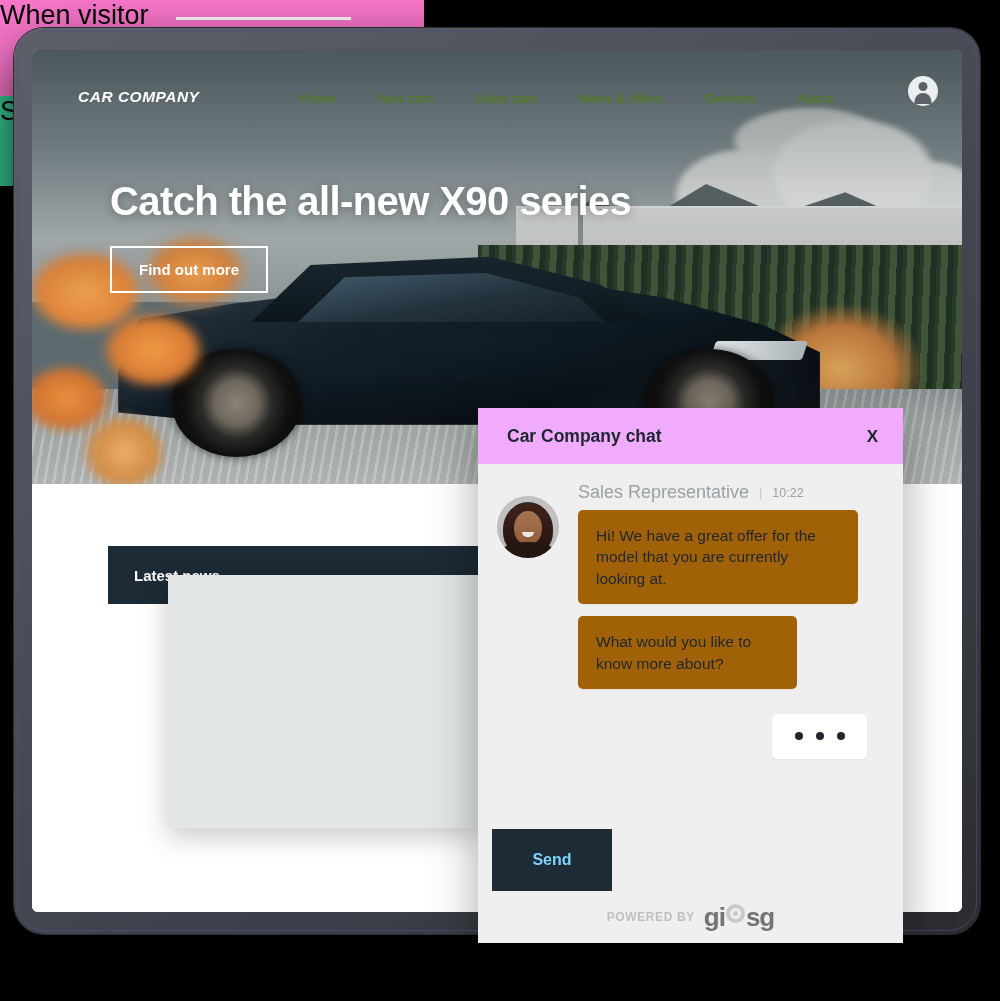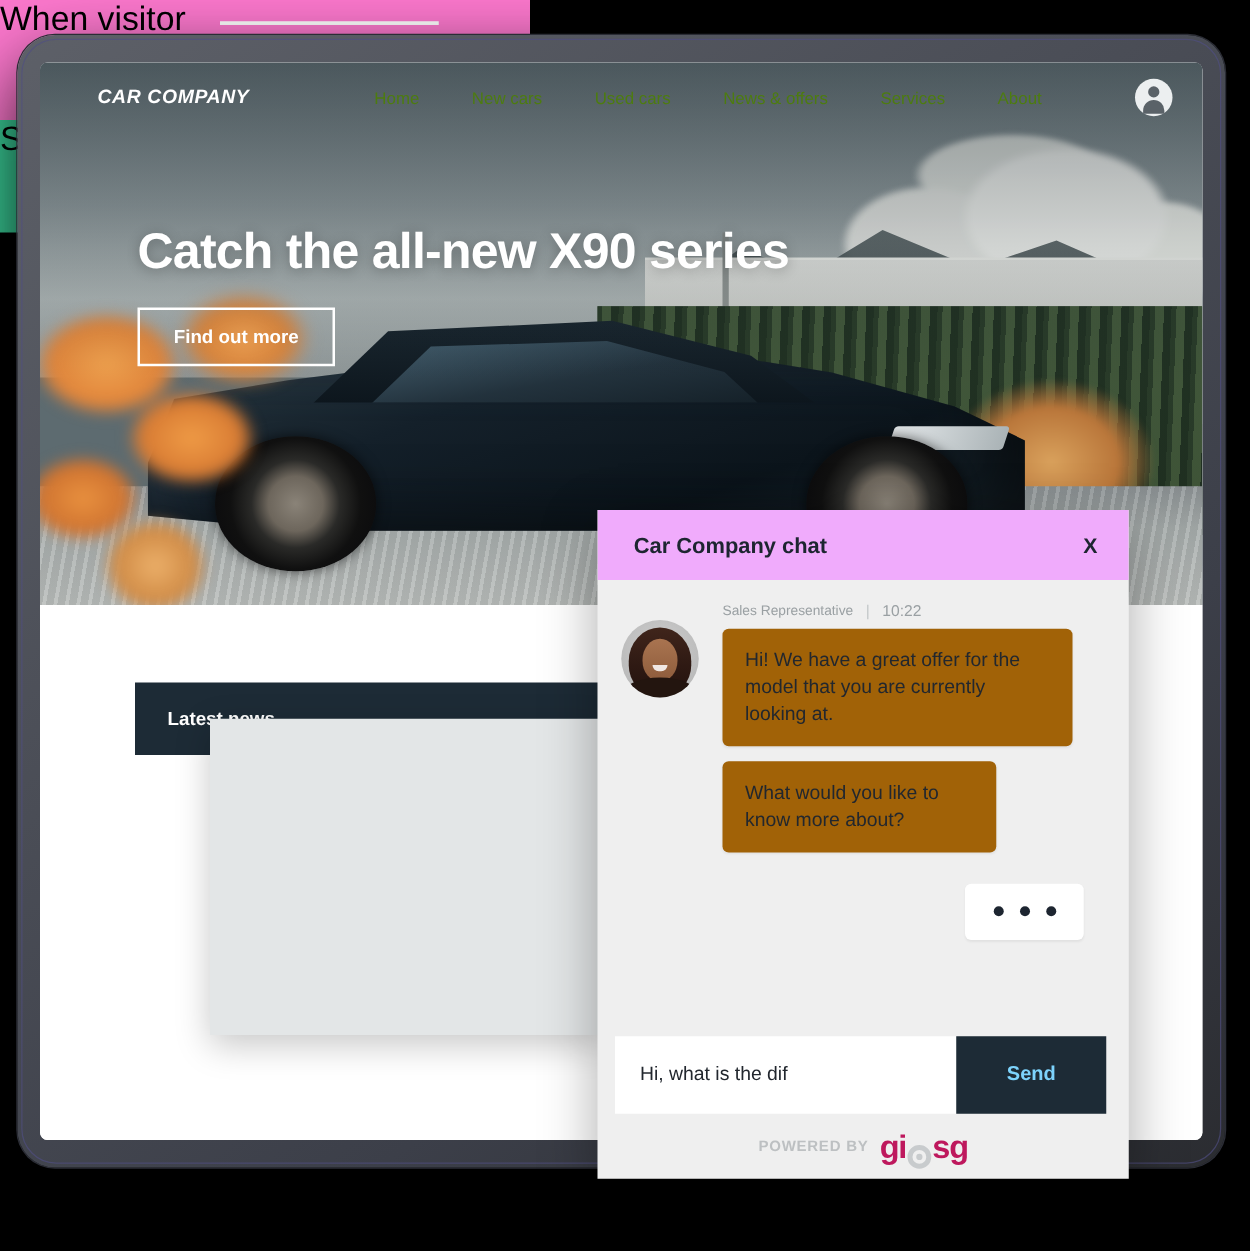--- a/index.html
+++ b/index.html
@@ -144,21 +144,21 @@
     filter: blur(6px);
   }
   .hero-scrim{
     position:absolute; inset:0;
     background: linear-gradient(180deg, rgba(20,30,36,.38) 0%, rgba(20,30,36,.12) 34%, rgba(0,0,0,0) 60%);
   }
 
   
   #navbar{
     position:absolute; left:0; top:0; width:100%; height:56px;
-    display:flex; align-items:center;
+    display:flex; align-items:flex-end;
     padding: 0 24px 0 46px;
     z-index: 5;
   }
   #brand{
     color:#fff; font-weight:bold; font-style:italic; font-size:15.5px;
     letter-spacing:.5px; white-space:nowrap;
   }
   #nav-links{ display:flex; gap:42px; margin-left:100px; }
   .nav-link{
     color:#4d7c0f; font-size:13.5px; white-space:nowrap; cursor:pointer;
@@ -238,21 +238,21 @@
   }
   #chat-title{ font-size:17.5px; font-weight:bold; color:#1d2530; }
   #chat-close{
     margin-left:auto; font-size:17px; font-weight:bold; color:#1d2530;
     cursor:pointer; line-height:1;
   }
   #chat-body{
     flex:1 1 auto; position:relative; padding:18px 22px 0 18px; overflow:hidden;
   }
   #msg-meta-row{ display:flex; align-items:center; margin-left:82px; margin-bottom:7px; }
-  #agent-name{ color:#9aa0a3; font-size:11px; }
+  #agent-name{ color:#9aa0a3; font-size:18px; }
   #meta-sep{ color:#c3c7c9; margin:0 10px; font-size:12.5px; }
   #msg-time{ color:#9aa0a3; font-size:12.5px; }
 
   #avatar-photo{
     position:absolute; left:19px; top:32px;
     width:62px; height:62px; border-radius:50%;
     background: radial-gradient(circle at 50% 38%, #cfcfcf 0%, #bdbdbd 62%, #b4b4b4 100%);
     overflow:hidden;
   }
   #avatar-photo .hair{
@@ -302,22 +302,22 @@
     flex:0 0 120px; background:#1d2b36; color:#7dd3fc;
     border:none; cursor:pointer;
     font-size:16px; font-weight:bold;
     font-family:"Liberation Sans", sans-serif;
   }
   #chat-footer{
     flex:0 0 52px; display:flex; align-items:center; justify-content:center; gap:9px;
   }
   #powered-by{ color:#bdc0c2; font-size:12px; font-weight:bold; letter-spacing:.6px; }
   #giosg-logo{
-    color:#be185d; font-size:26px; font-weight:bold; letter-spacing:-1px;
-    display:flex; align-items:flex-end;
+    color:#737373; font-size:26px; font-weight:bold; letter-spacing:-1px;
+    display:flex; align-items:flex-start;
   }
   #giosg-o{
     display:inline-block; width:19px; height:19px; border-radius:50%;
     border:4px solid #c8cbcd; position:relative; margin:0 1px;
     transform: translateY(2px);
   }
   #giosg-o::after{
     content:""; position:absolute; left:3px; top:3px;
     width:5px; height:5px; border-radius:50%; background:#c8cbcd;
   }
@@ -422,21 +422,20 @@
       <div class="bubble" id="bubble-2">What would you like to know more about?</div>
 
       <div id="typing-bubble">
         <span class="dot"></span>
         <span class="dot"></span>
         <span class="dot"></span>
       </div>
     </div>
 
     <div id="chat-input-row">
-      <input id="chat-input" type="text" value="Hi, what is the dif" style="">
       <button id="send-button">Send</button>
     </div>
 
     <div id="chat-footer">
       <span id="powered-by">POWERED BY</span>
       <span id="giosg-logo">
         <span>gi</span>
         <span id="giosg-o"></span>
         <span>sg</span>
       </span>

